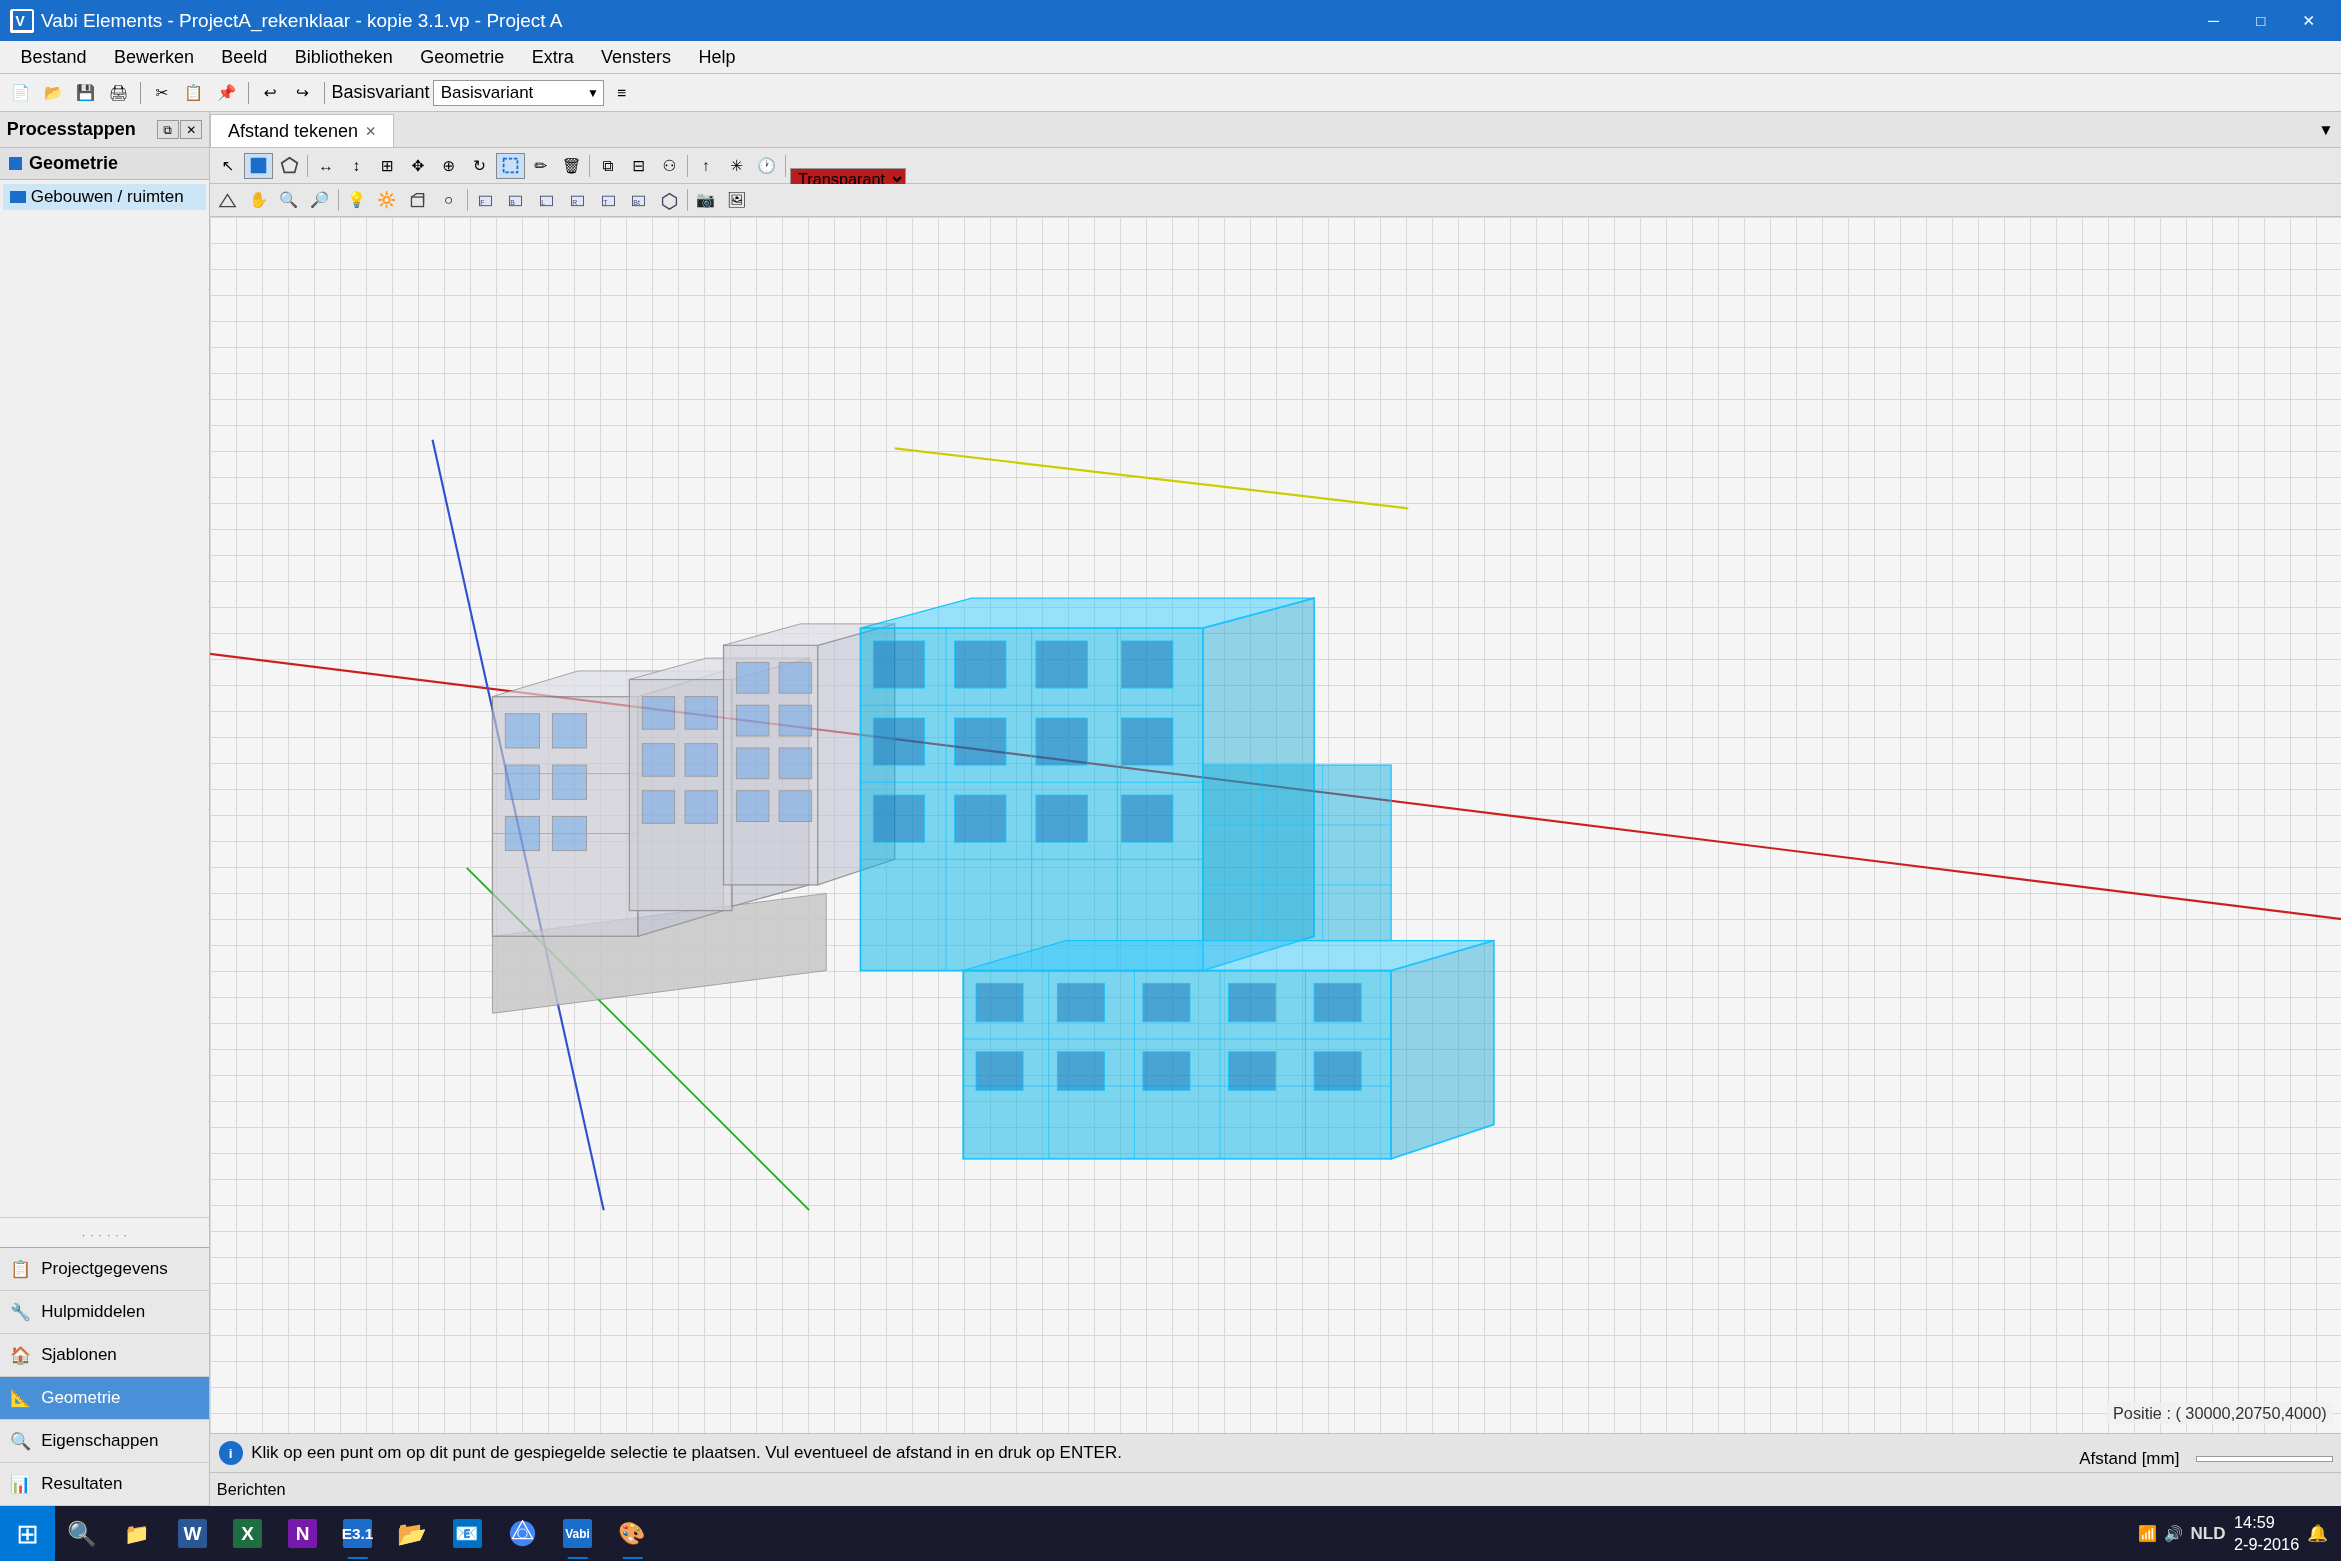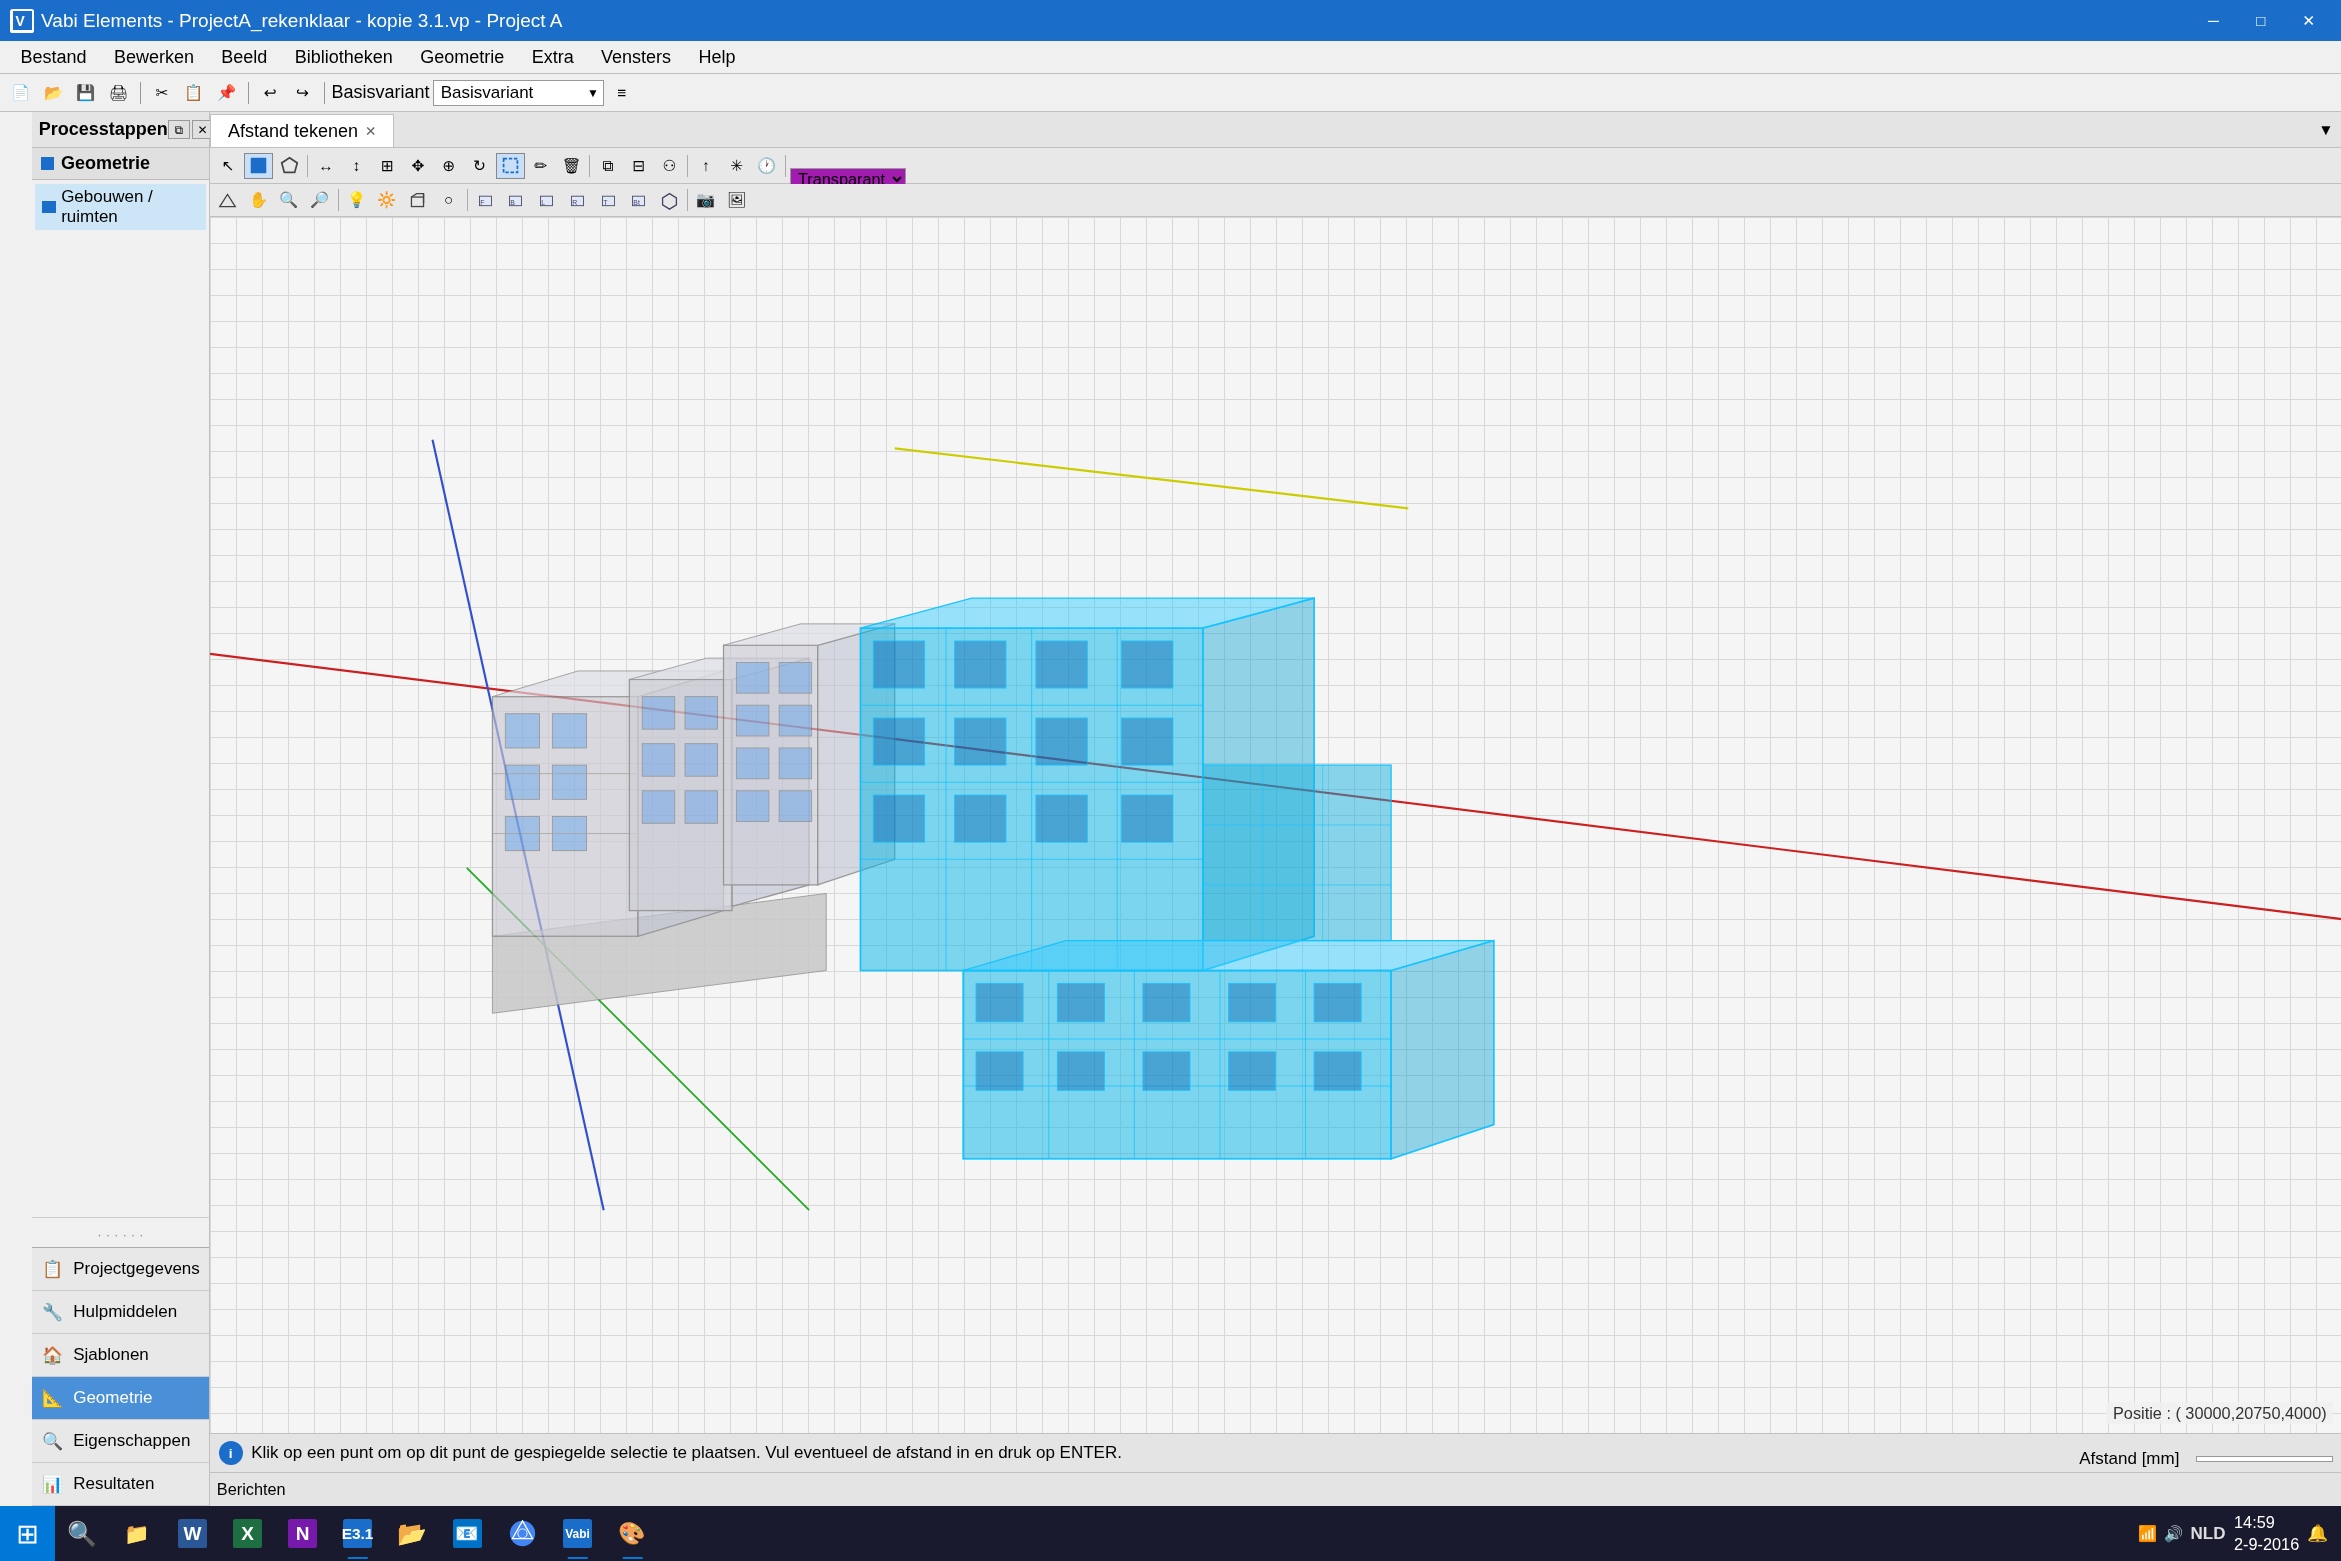--- a/index.html
+++ b/index.html
@@ -57,21 +57,20 @@
     .tb-btn { width: 29px; height: 26px; border: 0.9px solid transparent; background: transparent; cursor: pointer; display: flex; align-items: center; justify-content: center; font-size: 15.4px; }
     .tb-sep { width: 0.9px; height: 22px; background: #999; margin: 0 3.4px; }
 
     
     #left-panel {
       width: 210px;
       background: #f0f0f0;
       border-right: 0.9px solid #c0c0c0;
       display: flex;
       flex-direction: column;
-      padding-left: 32px;
     }
     #panel-header {
       height: 36px;
       background: #e4e4e4;
       border-bottom: 0.9px solid #c0c0c0;
       display: flex;
       align-items: center;
       justify-content: space-between;
       padding: 0 6.8px;
     }
@@ -153,21 +152,21 @@
       align-items: center;
       padding: 0 3.4px;
       gap: 1.7px;
       border-bottom: 0.9px solid #c0c0c0;
     }
     .draw-btn {
       width: 29px; height: 26px; border: 0.9px solid transparent; background: transparent; cursor: pointer; display: flex; align-items: center; justify-content: center; font-size: 15.4px;
     }
     .draw-btn.active { border: 0.9px solid #888; background: #c8dff7; }
     .draw-sep { width: 0.9px; height: 22px; background: #aaa; margin: 0 1.7px; }
-    .transparent-select { height: 22px; font-size: 16.3px; border: 0.9px solid #999; background: #a21caf; padding: 0 3.4px; cursor: pointer; margin-top: 27px; }
+    .transparent-select { height: 22px; font-size: 16.3px; border: 0.9px solid #999; background: #b91c1c; padding: 0 3.4px; cursor: pointer; margin-top: 27px; }
 
     
     #view-toolbar {
       height: 33px;
       background: #e8e8e8;
       display: flex;
       align-items: center;
       padding: 0 3.4px;
       gap: 1.7px;
       border-bottom: 0.9px solid #c0c0c0;

